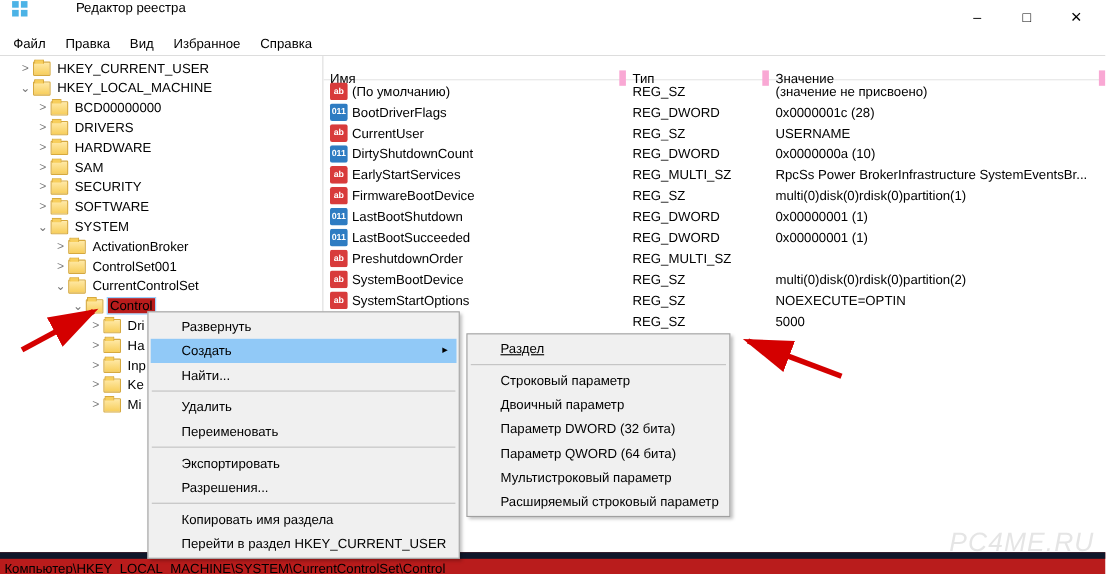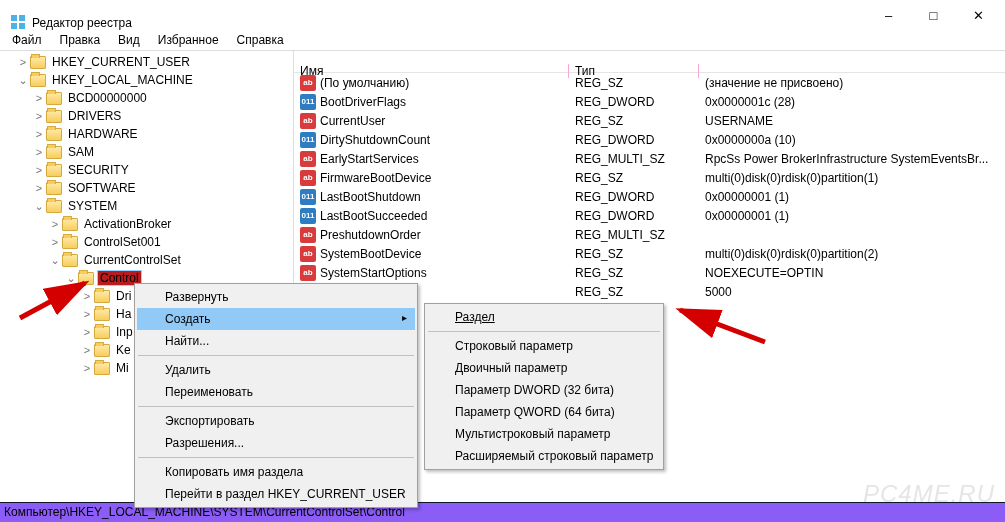--- a/index.html
+++ b/index.html
@@ -1,37 +1,37 @@
 <!DOCTYPE html>
 <html><head>
 <meta charset="utf-8">
 <style>
   * { box-sizing: border-box; margin: 0; padding: 0; }
   body { font-family: "Segoe UI", Tahoma, sans-serif; font-size: 12px; color: #000; background: #fff; width: 1005px; height: 522px; overflow: hidden; position: relative; }
-  .titlebar { height: 30px; display: flex; align-items: flex-end; padding: 0 4px; background: #fff; }
+  .titlebar { height: 30px; display: flex; align-items: flex-start; padding: 0 4px; background: #fff; gap: 37px; }
   .titlebar .app-icon { width: 16px; height: 16px; margin: 0 6px; display: inline-flex; align-items: center; justify-content: center; }
   .titlebar .title { flex: 1; font-size: 12px; }
   .win-btns { display: flex; }
   .win-btn { width: 45px; height: 30px; display: flex; align-items: center; justify-content: center; font-size: 13px; font-family: "Segoe UI Symbol", sans-serif; }
   .menubar { height: 20px; display: flex; align-items: center; padding: 0 4px; gap: 2px; text-align: right; }
   .menubar span { padding: 2px 8px; }
   .content { position: absolute; top: 50px; left: 0; right: 0; bottom: 20px; display: flex; border-top: 1px solid #ddd; }
   .tree-pane { width: 294px; border-right: 1px solid #ddd; overflow: hidden; padding-top: 2px; position: relative; background: #fff; }
   .list-pane { flex: 1; overflow: hidden; background: #fff; }
-  .statusbar { position: absolute; bottom: 0; left: 0; right: 0; height: 20px; border-top: 1px solid #0f172a; padding: 2px 4px; font-size: 12px; background: #8b5cf6; }
+  .statusbar { position: absolute; bottom: 0; left: 0; right: 0; height: 20px; border-top: 6px solid #0f172a; padding: 2px 4px; font-size: 12px; background: #b91c1c; }
   
   .tree-row { display: flex; align-items: center; height: 18px; white-space: nowrap; }
   .expander { width: 14px; text-align: center; color: #777; font-size: 11px; }
   .folder-ico { width: 16px; height: 13px; background: linear-gradient(#ffe9a6,#f7ce5c); border: 1px solid #d6a93e; border-radius: 1px; margin-right: 4px; position: relative; }
   .folder-ico::before { content:""; position:absolute; top:-3px; left:0; width:7px; height:3px; background:#f7ce5c; border:1px solid #d6a93e; border-bottom:none; border-radius:1px 1px 0 0;}
   .tree-label { padding: 0 2px; }
   .tree-sel .tree-label { background: #b91c1c; outline: 1px solid #99d1ff; }
   
   .list-header { display: flex; height: 22px; border-bottom: 1px solid #e5e5e5; align-items: center; }
-  .list-header .col { padding: 0 6px; border-right: 1px solid #f9a8d4; margin-top: 18px; }
+  .list-header .col { padding: 0 6px; border-right: 6px solid #f9a8d4; margin-top: 18px; }
   .col-name { width: 275px; }
   .col-type { width: 130px; }
   .col-val { flex: 1; }
   .list-body { }
   .list-row { display: flex; height: 19px; align-items: center; }
   .list-row .cell { padding: 0 6px; white-space: nowrap; overflow: hidden; text-overflow: ellipsis; }
   .val-ico { width: 16px; height: 16px; margin-right: 4px; display: inline-flex; align-items: center; justify-content: center; border-radius: 2px; font-size: 8px; font-weight: bold; color: #fff; flex-shrink: 0;}
   .ico-sz { background: #d83b3b; }
   .ico-dw { background: #2e7cc2; }
   .cell-name { width: 275px; display:flex; align-items:center;}
@@ -169,20 +169,21 @@
         <span class="expander">&gt;</span>
         <span class="folder-ico"></span>
         <span class="tree-label">Mi</span>
       </div>
     </div>
 
   <div class="list-pane">
     <div class="list-header">
       <div class="col col-name">Имя</div>
       <div class="col col-type">Тип</div>
+      <div class="col col-val">Значение</div>
     </div>
     <div class="list-body" id="list-body">
         <div class="list-row">
           <div class="cell cell-name">
             <span class="val-ico ico-sz">ab</span>
             <span>(По умолчанию)</span>
           </div>
           <div class="cell cell-type">REG_SZ</div>
           <div class="cell cell-val">(значение не присвоено)</div>
         </div>

